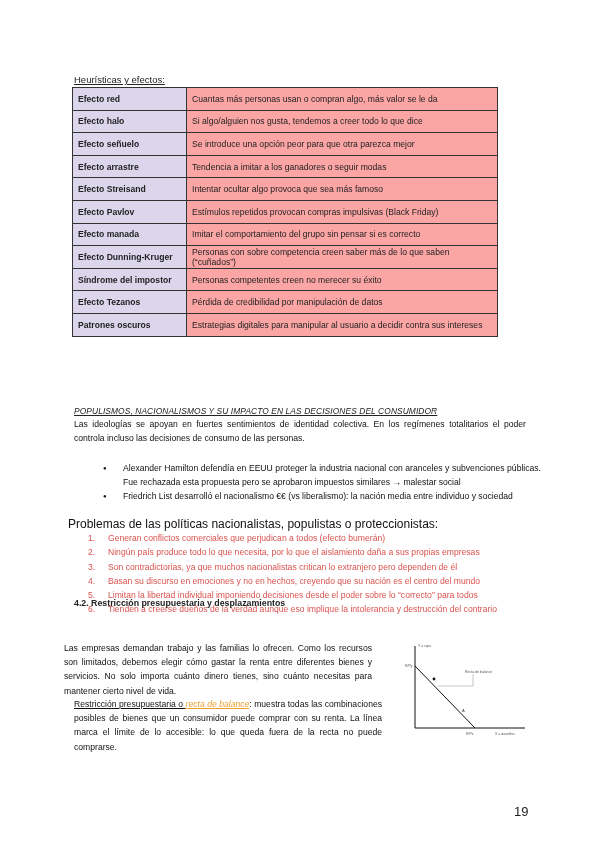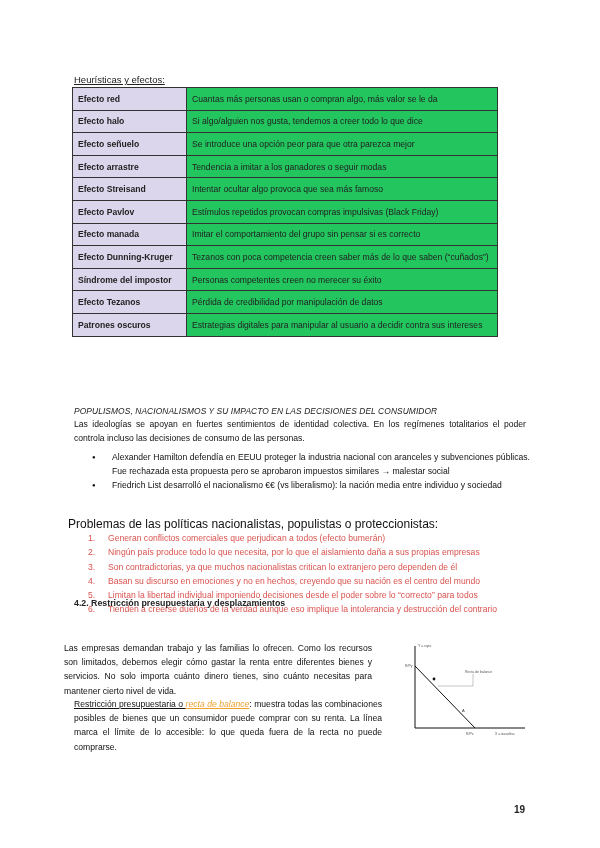--- a/index.html
+++ b/index.html
@@ -6,43 +6,43 @@
   body { width: 600px; height: 848px; position: relative; overflow: hidden;
          font-family: "Liberation Sans", sans-serif; color: #111; }
   .page { position: absolute; left: 0; top: 0; width: 600px; height: 848px; }
   .heading-small { position: absolute; left: 74px; top: 74px; font-size: 9.5px;
          text-decoration: underline; color: #222; }
   table.heur { position: absolute; left: 72px; top: 87px; width: 426px;
          border-collapse: collapse; font-size: 8.6px; }
   table.heur td { border: 1.3px solid #333; height: 21.6px; padding: 0 5px;
          vertical-align: middle; }
   table.heur td.name { background: #dcd6ec; width: 103px; font-weight: bold; color: #222; }
-  table.heur td.desc { background: #22c55e; color: #222; }
+  table.heur td.desc { background: #fca5a5; color: #222; }
   .sec-title { position: absolute; left: 74px; top: 406px; font-size: 8.4px;
-         font-style: italic; color: #222; letter-spacing: 0.1px; }
+         font-style: italic; color: #222; letter-spacing: 0.1px; text-decoration: underline; }
   .para { position: absolute; font-size: 8.6px; line-height: 14.2px; color: #111; }
   .intro { left: 74px; top: 417px; width: 452px; text-align: justify; }
-  ul.bul { position: absolute; left: 74px; top: 446px; width: 452px; margin: 4px;
+  ul.bul { position: absolute; left: 74px; top: 446px; width: 452px; margin: 15px;
          padding: 0 0 0 34px; list-style: none; font-size: 8.6px; line-height: 14.2px; box-sizing: border-box; }
   ul.bul li { position: relative; text-align: justify; }
   ul.bul li::before { content: "\25CF"; position: absolute; left: -20px; font-size: 6px; }
   .link-blue { color: #2d5fb3; text-decoration: underline; }
   .prob-title { position: absolute; left: 68px; top: 517px; font-size: 12px; color: #111; }
   ol.prob { position: absolute; left: 74px; top: 531px; width: 460px; margin: 0;
          padding: 0 0 0 34px; font-size: 8.6px; line-height: 14.3px; color: #d9534f;
          list-style: none; box-sizing: border-box; }
   ol.prob li { position: relative; }
   ol.prob li .num { position: absolute; left: -20px; }
   .sub-title { position: absolute; left: 74px; top: 598px; font-size: 8.8px; font-weight: bold; color: #222; }
   .budget { left: 64px; top: 641px; width: 308px; text-align: justify; }
   .budget2 { left: 74px; top: 697px; width: 308px; text-align: justify; }
   .u-black { text-decoration: underline; }
   .link-orange { color: #f0a030; font-style: italic; text-decoration: underline; }
   .chart { position: absolute; left: 405px; top: 640px; width: 125px; height: 95px; }
-  .page-number { position: absolute; left: 514px; top: 804px; font-size: 10px; font-weight: bold; color: #222; text-align: center; }
+  .page-number { position: absolute; left: 514px; top: 804px; font-size: 13px; font-weight: normal; color: #222; text-align: center; }
 </style>
 </head>
 <body>
 
 <div class="page">
 
   <div class="heading-small">Heurísticas y efectos:</div>
 
   <table class="heur">
     <tbody id="heur-body">
@@ -69,21 +69,21 @@
         <tr>
           <td class="name">Efecto Pavlov</td>
           <td class="desc">Estímulos repetidos provocan compras impulsivas (Black Friday)</td>
         </tr>
         <tr>
           <td class="name">Efecto manada</td>
           <td class="desc">Imitar el comportamiento del grupo sin pensar si es correcto</td>
         </tr>
         <tr>
           <td class="name">Efecto Dunning-Kruger</td>
-          <td class="desc">Tezanos con poca competencia creen saber más de lo que saben (“cuñados”)</td>
+          <td class="desc">Personas con sobre competencia creen saber más de lo que saben (“cuñados”)</td>
         </tr>
         <tr>
           <td class="name">Síndrome del impostor</td>
           <td class="desc">Personas competentes creen no merecer su éxito</td>
         </tr>
         <tr>
           <td class="name">Efecto Tezanos</td>
           <td class="desc">Pérdida de credibilidad por manipulación de datos</td>
         </tr>
         <tr>

